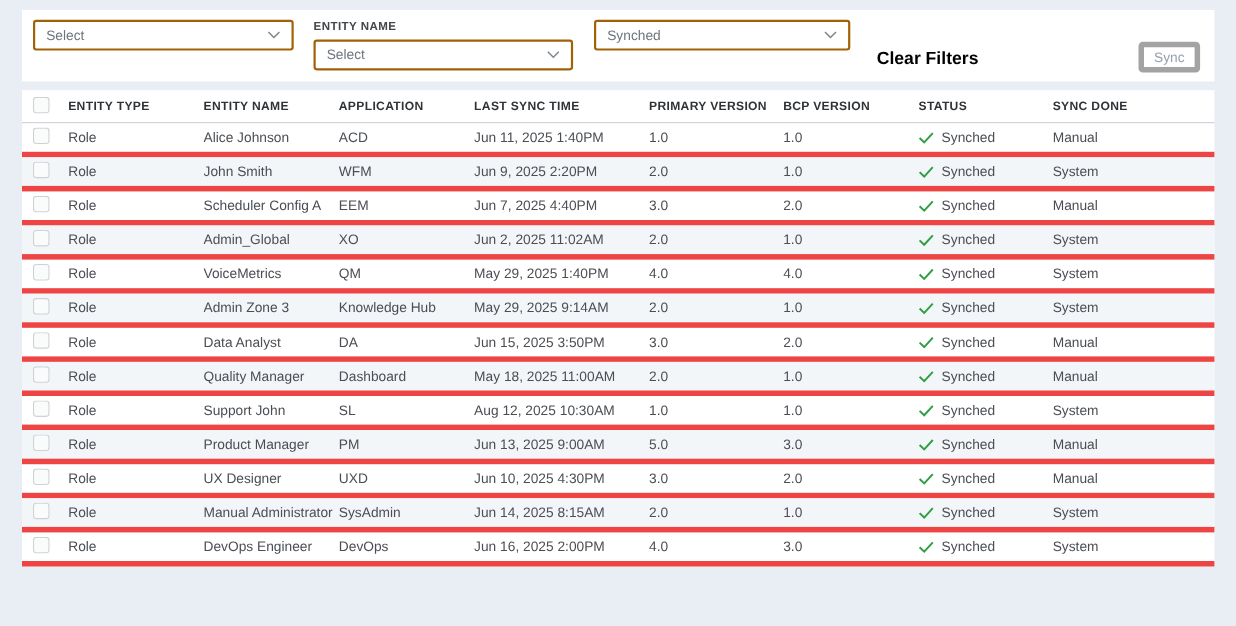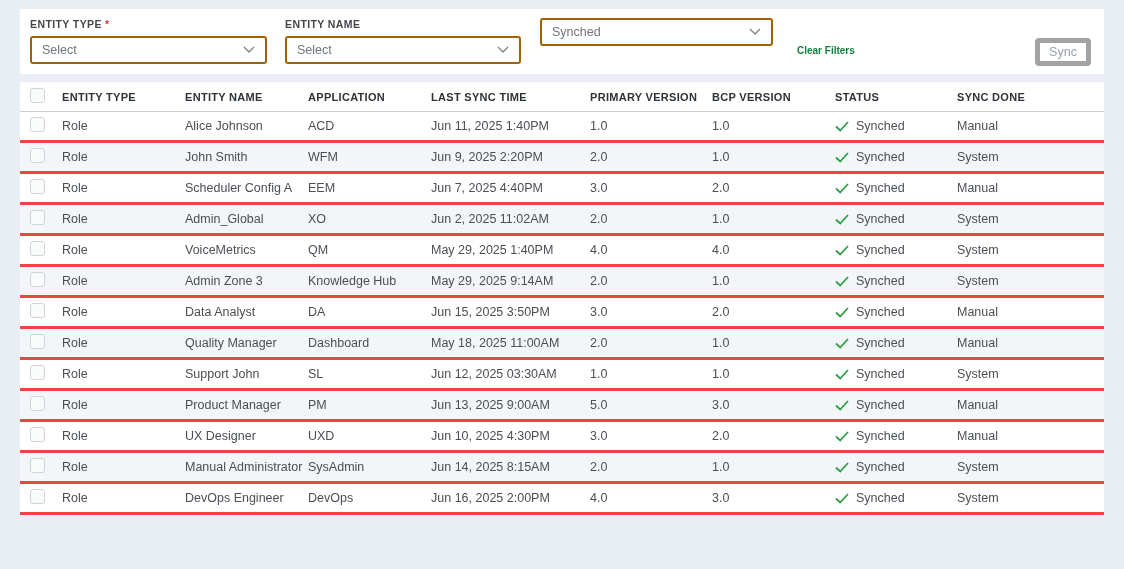--- a/index.html
+++ b/index.html
@@ -36,41 +36,41 @@
   }
   .required-star { color: #e02d2d; margin-left: 3px; font-weight: 700; }
   .select-box {
     height: 28px; border: 2px solid #a16207; border-radius: 3px;
     background: #fff; display: flex; align-items: center;
     justify-content: space-between; padding: 0 10px; cursor: pointer;
   }
   .select-value { font-size: 12.5px; color: #6e757c; }
   .chevron { display: inline-flex; align-items: center; }
   .clear-filters {
-    font-size: 10px; font-weight: 700; color: #15803d;
+    font-size: 16px; font-weight: 700; color: #000000;
     margin-left: 24px; margin-top: 27px; cursor: pointer; white-space: nowrap;
   }
   .filter-spacer { flex: 1; }
   .sync-button {
     margin-top: 20px; width: 56px; height: 28px;
     border: 5px solid #a3a3a3; border-radius: 4px; background: #fff;
     color: #95a1ad; font-size: 12.5px; font-family: inherit; cursor: default;
   }
 
   
   .table-panel { margin: 8px 20px 0 20px; background: #ffffff; }
   .tr {
     display: grid;
     grid-template-columns: 42px 123px 123px 123px 159px 122px 123px 122px 1fr;
     align-items: center;
   }
   .tr.head {
     height: 30px; border-bottom: 1px solid #ccd1d6;
   }
-  .tr.body-row { height: 31px; border-bottom: 3px solid #ef4444; }
+  .tr.body-row { height: 31px; border-bottom: 5px solid #ef4444; }
   .tr.body-row.striped { background: #f3f6f9; }
   .th {
     font-size: 11px; font-weight: 700; color: #2e3338; letter-spacing: .3px;
     white-space: nowrap; overflow: hidden;
   }
   .td {
     font-size: 12.5px; color: #4b4f54; white-space: nowrap; overflow: hidden;
   }
   .cell-check { padding-left: 10px; }
   .checkbox {
@@ -81,23 +81,20 @@
   .check-icon { display: inline-flex; align-items: center; }
 </style>
 </head>
 <body>
 
 <div class="page">
 
 
   <div class="filter-panel">
     <div class="filter-group fg1">
-      <div class="filter-label">
-        <span>ENTITY TYPE</span><span class="required-star">*</span>
-      </div>
       <div class="select-box">
         <span class="select-value">Select</span>
         <span class="chevron">
           <svg width="12" height="8" viewBox="0 0 12 8">
               <path d="M1 1l5 5 5-5" fill="none" stroke="#7a838c" stroke-width="1.3"></path>
             </svg>
         </span>
       </div>
     </div>
 
@@ -312,21 +309,21 @@
     <div class="td">Manual</div>
   </div>
 
   <div class="tr body-row">
     <div class="td cell-check">
       <span class="checkbox"></span>
     </div>
     <div class="td">Role</div>
     <div class="td">Support John</div>
     <div class="td">SL</div>
-    <div class="td">Jun 12, 2025 03:30AM</div>
+    <div class="td">Aug 12, 2025 10:30AM</div>
     <div class="td">1.0</div>
     <div class="td">1.0</div>
     <div class="td status-cell">
       <span class="check-icon">
         <svg width="14" height="11" viewBox="0 0 14 11">
                 <path d="M1 5.5l4.2 4L13 1" fill="none" stroke="#2f9e44" stroke-width="1.8"></path>
               </svg>
       </span>
       <span>Synched</span>
     </div>

